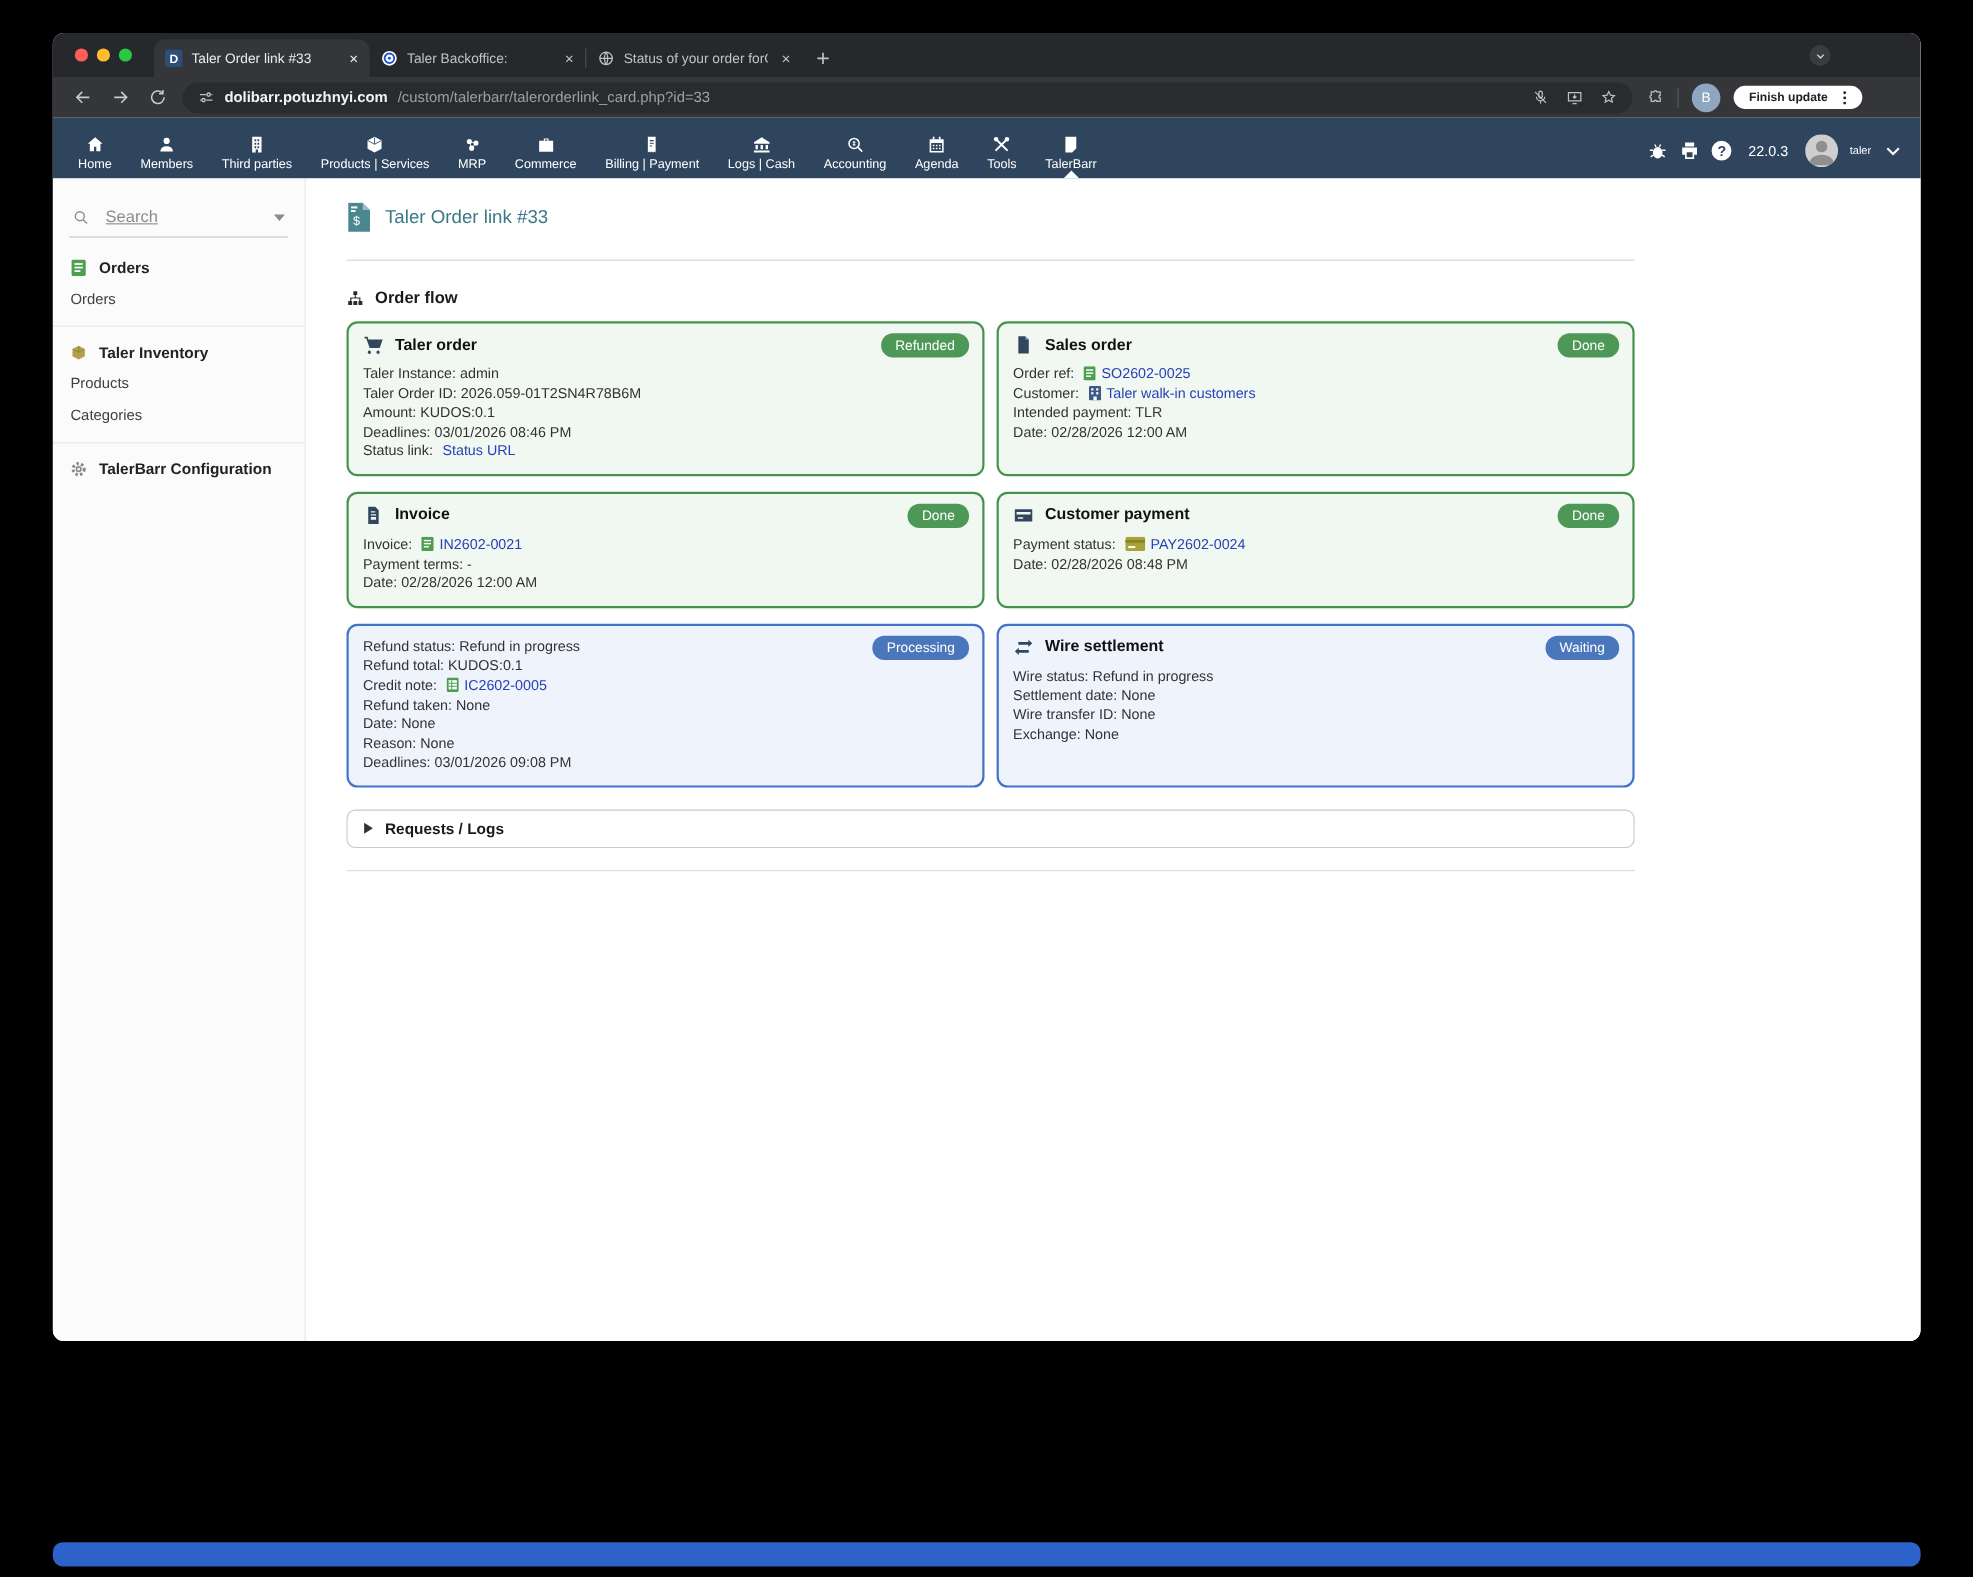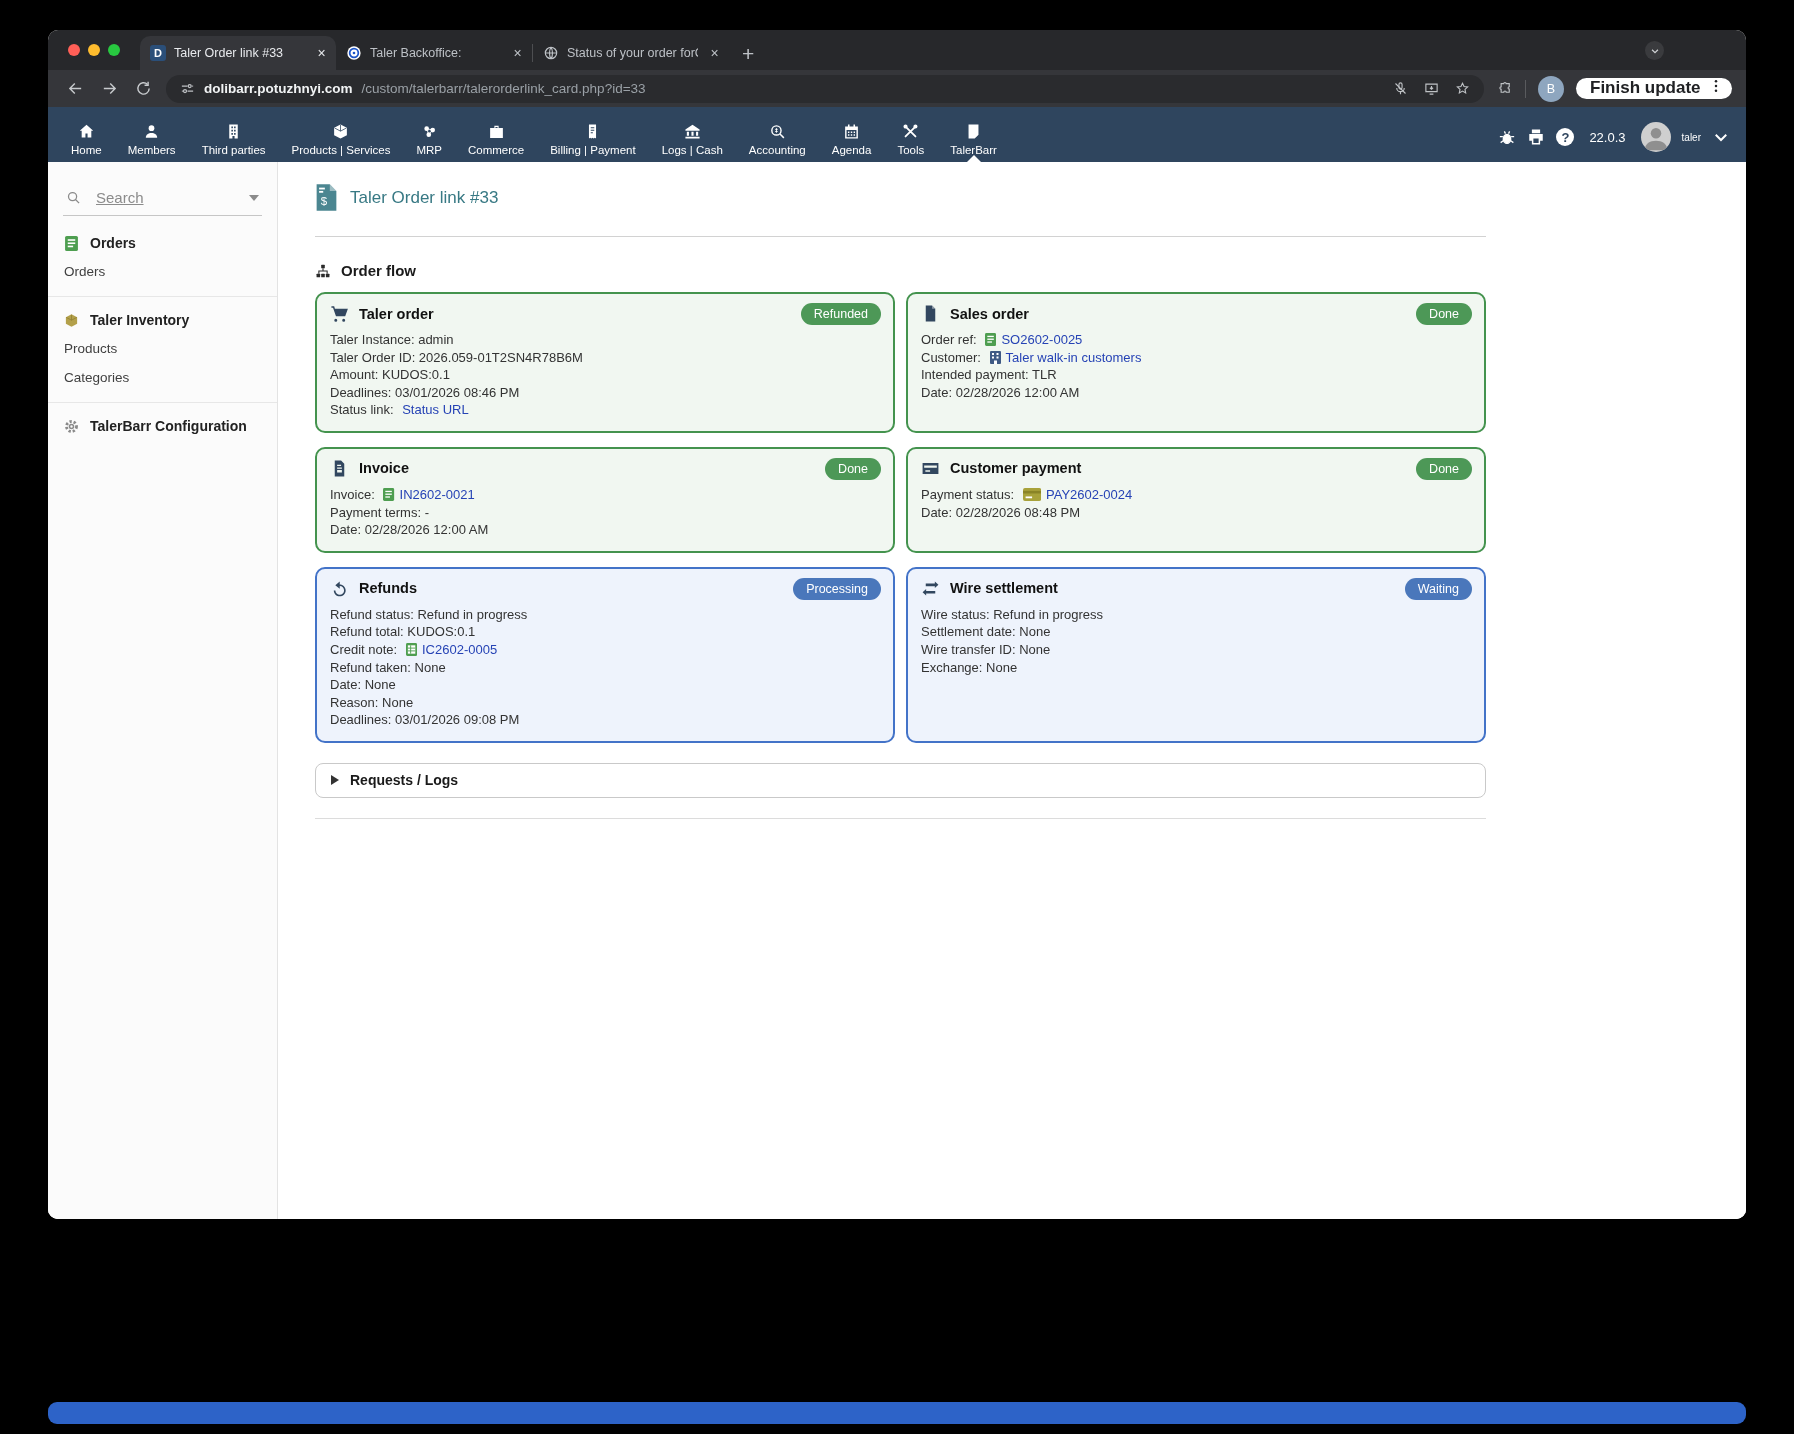--- a/index.html
+++ b/index.html
@@ -40,22 +40,22 @@
              align-items:center; padding:0 14px; gap:9px; font-size:13.5px; margin:0 4px; }
   .omni-ic { color:#bfc2c5; display:inline-flex; }
   .omni-ic svg { width:15px; height:15px; }
   .url-host { color:#f1f3f4; font-weight:bold; white-space:nowrap; }
   .url-path { color:#9aa0a6; white-space:nowrap; }
   .omni-right { margin-left:auto; display:flex; gap:16px; align-items:center; }
   .toolbar-right { display:flex; align-items:center; gap:12px; padding-left:6px; }
   .tb-sep { width:1px; height:18px; background:#5a5b5e; }
   .profile-chip { width:26px; height:26px; border-radius:50%; background:#8ea6bf; color:#fff; font-size:12.5px;
                   display:flex; align-items:center; justify-content:center; }
-  .update-btn { background:#fff; color:#202124; border-radius:15px; height:21px; display:flex; align-items:flex-start;
-                gap:7px; padding:0 8px 0 14px; font-size:17px; font-weight:bold; }
+  .update-btn { background:#fff; color:#202124; border-radius:15px; height:21px; display:flex; align-items:center;
+                gap:7px; padding:0 8px 0 14px; font-size:11px; font-weight:bold; }
   .update-btn .dots svg { width:16px; height:16px; display:block; }
   
   .mainnav { height:55px; background:#2f455e; display:flex; align-items:flex-end; padding:0 16px 6px 10px;
              color:#fff; flex-shrink:0; position:relative; }
   #nav-items { display:flex; align-items:flex-end; }
   .nav-item { display:flex; flex-direction:column; align-items:center; gap:4px; padding:0 13px; font-size:11.5px;
               position:relative; white-space:nowrap; }
   .nav-item .ic { display:inline-flex; }
   .nav-item .ic svg { width:17px; height:17px; }
   .nav-item.active::after { content:''; position:absolute; bottom:-6px; left:50%; margin-left:-7px;
@@ -531,28 +531,20 @@
             </div>
             <span class="badge green">Done</span>
             <div class="card-line"><span>Payment status: </span><span class="mini-ic"><svg viewBox="0 0 14 10">
                   <rect width="14" height="10" rx="1.5" fill="#a8a23a"></rect>
                   <rect y="2.2" width="14" height="2" fill="#8a8426"></rect>
                   <rect x="2" y="6.5" width="5" height="1.4" fill="#fff"></rect>
                 </svg></span><a class="link" href="#">PAY2602-0024</a></div>
             <div class="card-line"><span>Date: 02/28/2026 08:48 PM</span></div>
           </div>
           <div class="card blue">
-            <div class="card-head">
-              <span class="ic">
-                <svg viewBox="0 0 24 24" fill="currentColor">
-                  <path d="M12.3 6.9V3.2L6.7 7.8l5.6 4.6V8.9c3 0 5.5 2.5 5.5 5.5s-2.5 5.5-5.5 5.5-5.5-2.5-5.5-5.5h-2c0 4.1 3.4 7.5 7.5 7.5s7.5-3.4 7.5-7.5-3.4-7.5-7.5-7.5z"></path>
-                </svg>
-              </span>
-              <span>Refunds</span>
-            </div>
             <span class="badge blue">Processing</span>
             <div class="card-line"><span>Refund status: Refund in progress</span></div>
             <div class="card-line"><span>Refund total: KUDOS:0.1</span></div>
             <div class="card-line"><span>Credit note: </span><span class="mini-ic"><svg viewBox="0 0 12 14">
                   <rect width="12" height="14" rx="1.5" fill="#4e9e50"></rect>
                   <rect x="2" y="2.5" width="8" height="9" fill="#fff"></rect>
                   <path d="M2 5.5h8M2 8.5h8M5 2.5v9" stroke="#4e9e50" stroke-width="1"></path>
                 </svg></span><a class="link" href="#">IC2602-0005</a></div>
             <div class="card-line"><span>Refund taken: None</span></div>
             <div class="card-line"><span>Date: None</span></div>

